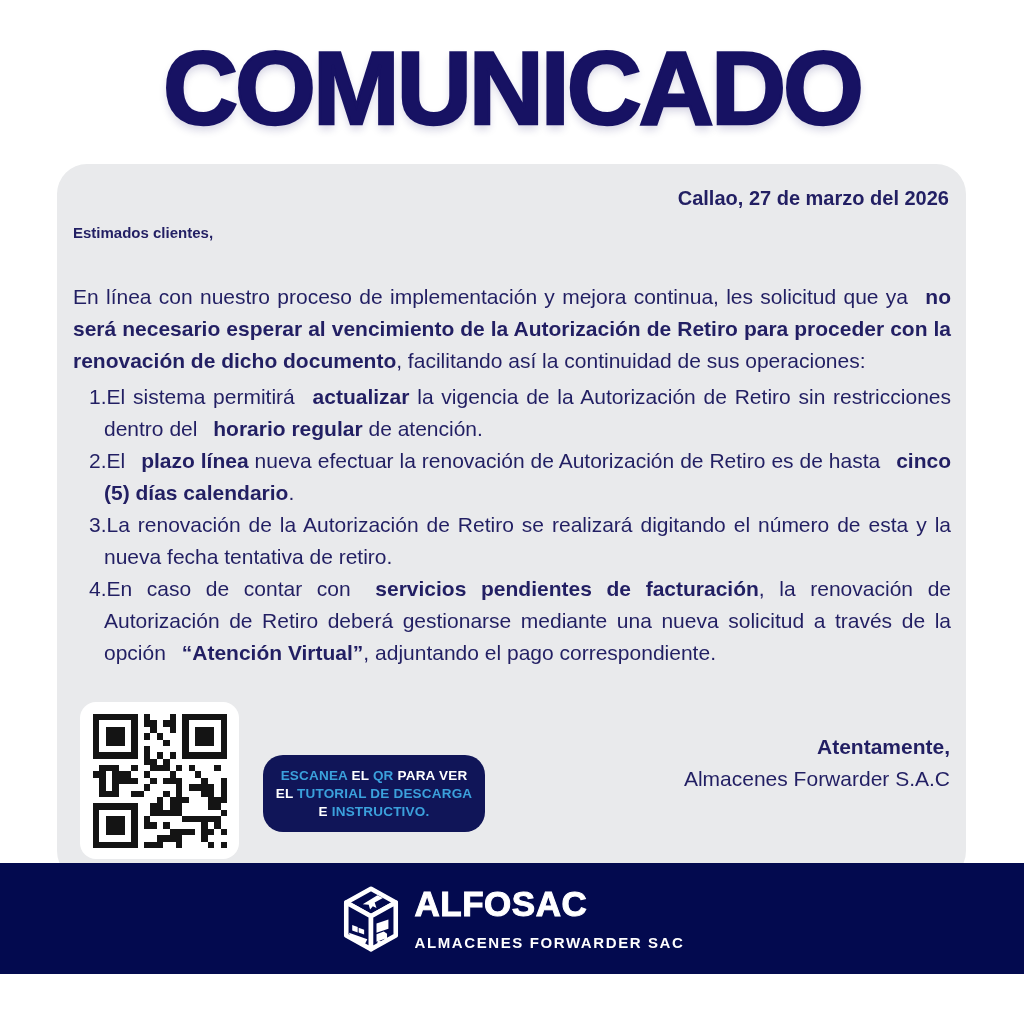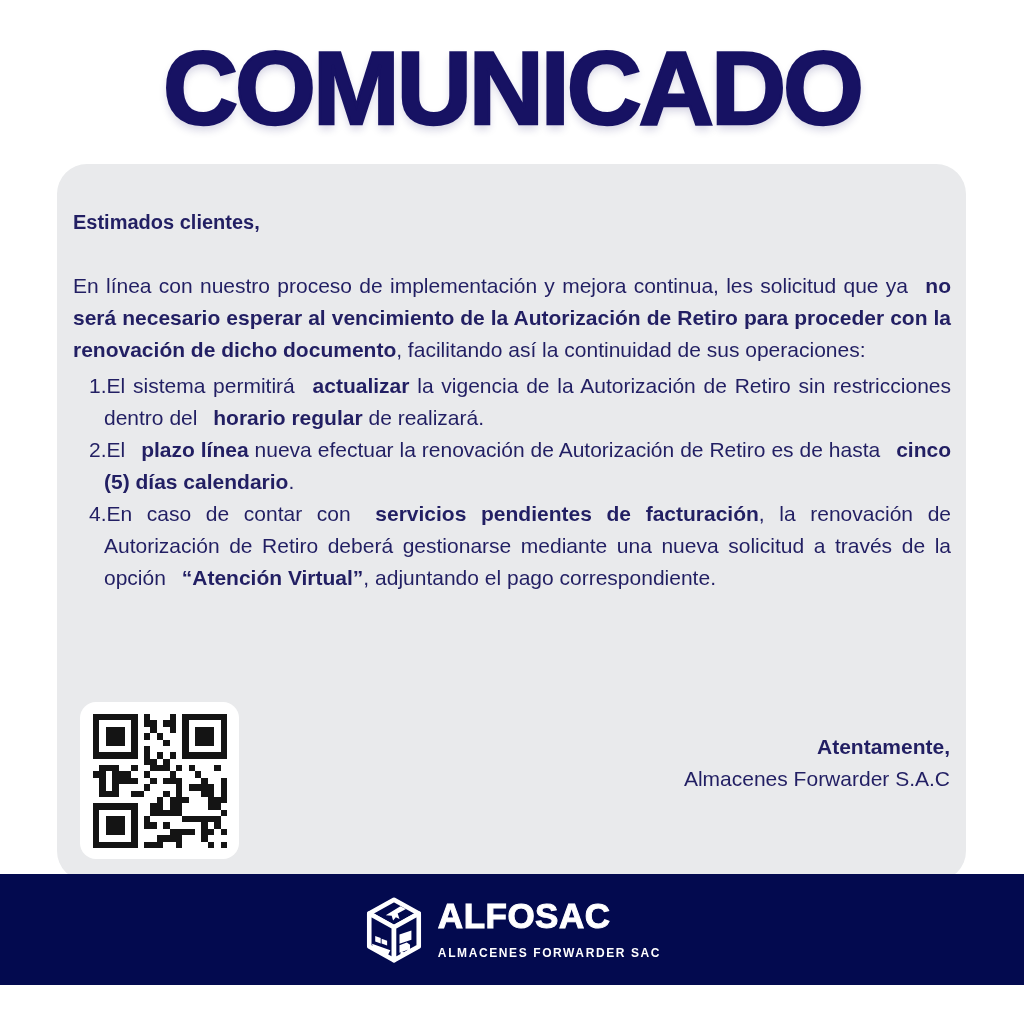--- a/index.html
+++ b/index.html
@@ -39,23 +39,23 @@
   }
   .date {
     text-align: right;
     font-weight: bold;
     font-size: 20px;
     line-height: 24px;
     margin: 4px 2px 0 0;
   }
   .greeting {
     font-weight: bold;
-    font-size: 20px;
+    font-size: 15px;
     line-height: 24px;
-    margin-top: 28px;
+    margin-top: 11px;
   }
   .intro { margin-top: 36px; text-align: justify; }
   .letter-list { margin: 4px 0 0 16px; }
   .list-item {
     padding-left: 15px;
     text-indent: -15px;
     text-align: justify;
   }
   .b { font-weight: bold; margin-left: 10px; }
 
@@ -92,60 +92,62 @@
     top: 567px; right: 16px;
     text-align: right;
     font-size: 21px;
     line-height: 32px;
   }
   .signature .closing { font-weight: bold; }
 
   
   .footer {
     position: absolute;
-    left: 0; bottom: 4px;
+    left: 0; bottom: 15px;
     width: 1024px; height: 111px;
     background: var(--footer);
     display: flex;
     align-items: center;
     justify-content: center;
     gap: 13px;
   }
   .cube-icon svg { width: 62px; height: 66px; display: block; }
   .brand-text { color: #ffffff; display: flex; flex-direction: column; }
   .brand-name {
     font-size: 35px;
     font-weight: bold;
     line-height: 34px;
     letter-spacing: 0.5px;
     -webkit-text-stroke: 1px #ffffff;
   }
   .brand-tagline {
-    font-size: 12px;
+    font-size: 15px;
     font-weight: bold;
     letter-spacing: 1.6px;
     margin-top: 13px;
   }
 </style>
 </head>
 <body>
 
 <div class="page">
 
   <h1 class="title">COMUNICADO</h1>
 
   <section class="card">
+    <div class="date">Callao, 27 de marzo del 2026</div>
     <div class="greeting">Estimados clientes,</div>
     <p class="intro"><span>En línea con nuestro proceso de implementación y mejora continua, les solicitud que ya </span><span class="b">no será necesario esperar al vencimiento de la Autorización de Retiro para proceder con la renovación de dicho documento</span><span>, facilitando así la continuidad de sus operaciones:</span></p>
 
     <div class="letter-list">
-  <div class="list-item"><span class="num">1.</span><span class="li-text"><span>El sistema permitirá </span><span class="b">actualizar</span><span> la vigencia de la Autorización de Retiro sin restricciones dentro del </span><span class="b">horario regular</span><span> de realizará.</span></span></div>
+  <div class="list-item"><span class="num">1.</span><span class="li-text"><span>El sistema permitirá </span><span class="b">actualizar</span><span> la vigencia de la Autorización de Retiro sin restricciones dentro del </span><span class="b">horario regular</span><span> de atención.</span></span></div>
 
   <div class="list-item"><span class="num">2.</span><span class="li-text"><span>El </span><span class="b">plazo línea</span><span> nueva efectuar la renovación de Autorización de Retiro es de hasta </span><span class="b">cinco (5) días calendario</span><span>.</span></span></div>
 
+  <div class="list-item"><span class="num">3.</span><span class="li-text"><span>La renovación de la Autorización de Retiro se realizará digitando el número de esta y la nueva fecha tentativa de retiro.</span></span></div>
 
   <div class="list-item"><span class="num">4.</span><span class="li-text"><span>En caso de contar con </span><span class="b">servicios pendientes de facturación</span><span>, la renovación de Autorización de Retiro deberá gestionarse mediante una nueva solicitud a través de la opción </span><span class="b">“Atención Virtual”</span><span>, adjuntando el pago correspondiente.</span></span></div>
 </div>
 
     <div class="qr-box">
       <svg id="qr-svg" viewBox="0 0 21 21" shape-rendering="crispEdges">
           <g fill="#141414">
             <rect x="0" y="0" width="1" height="1"></rect>
             <rect x="1" y="0" width="1" height="1"></rect>
             <rect x="2" y="0" width="1" height="1"></rect>
@@ -357,20 +359,27 @@
             <rect x="8" y="20" width="1" height="1"></rect>
             <rect x="9" y="20" width="1" height="1"></rect>
             <rect x="10" y="20" width="1" height="1"></rect>
             <rect x="13" y="20" width="1" height="1"></rect>
             <rect x="18" y="20" width="1" height="1"></rect>
             <rect x="20" y="20" width="1" height="1"></rect>
           </g>
         </svg>
     </div>
 
+    <div class="badge">
+  <div class="badge-line"><span style="color: rgb(59, 161, 220);">ESCANEA </span><span style="color: rgb(255, 255, 255);">EL </span><span style="color: rgb(59, 161, 220);">QR </span><span style="color: rgb(255, 255, 255);">PARA VER</span></div>
+
+  <div class="badge-line"><span style="color: rgb(255, 255, 255);">EL </span><span style="color: rgb(59, 161, 220);">TUTORIAL DE DESCARGA</span></div>
+
+  <div class="badge-line"><span style="color: rgb(255, 255, 255);">E </span><span style="color: rgb(59, 161, 220);">INSTRUCTIVO.</span></div>
+</div>
 
     <div class="signature">
       <div class="closing">Atentamente,</div>
       <div class="company">Almacenes Forwarder S.A.C</div>
     </div>
   </section>
 
   <footer class="footer">
     <div class="cube-icon">
       <svg viewBox="0 0 64 72">

